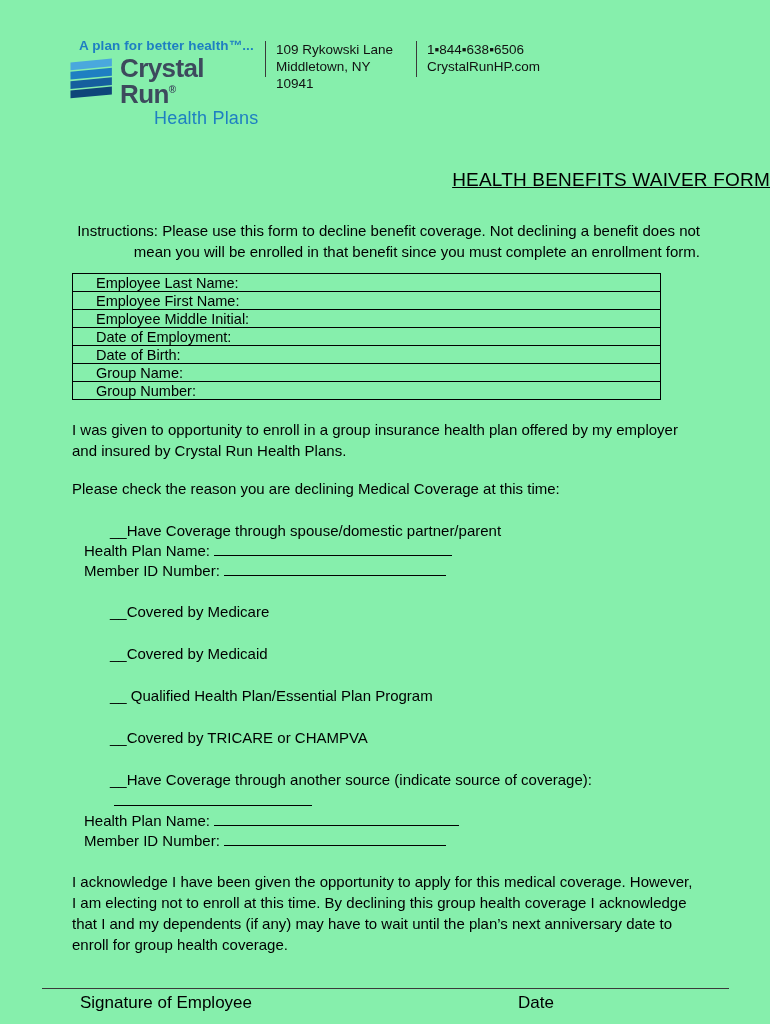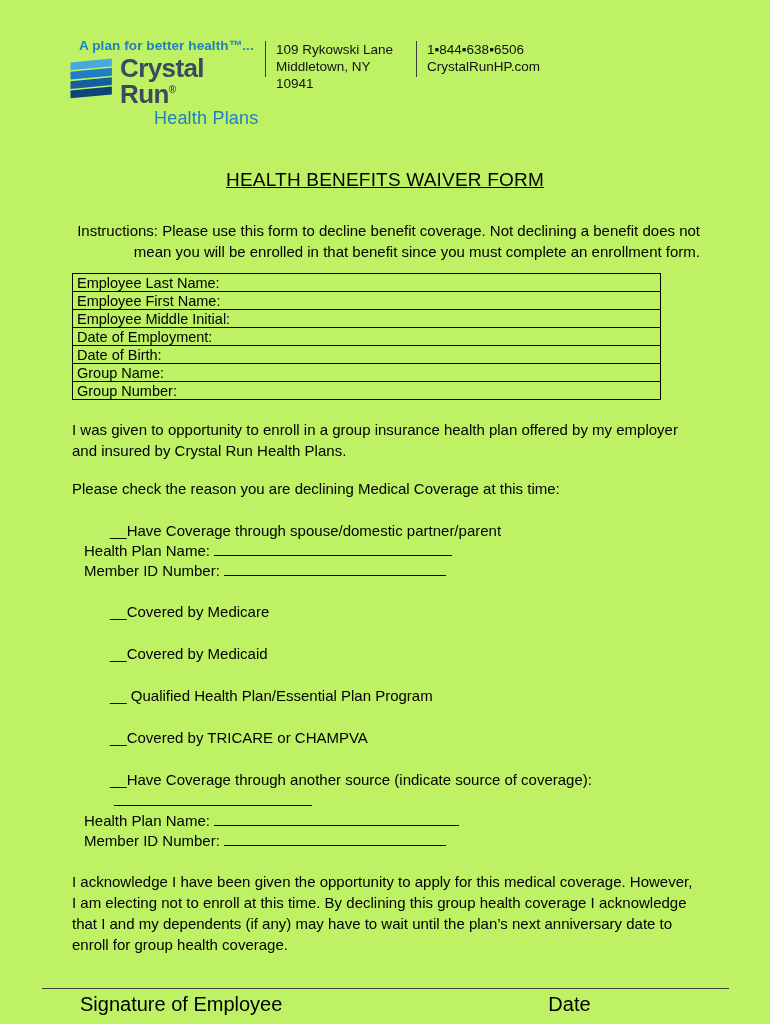--- a/index.html
+++ b/index.html
@@ -1,18 +1,18 @@
 <!DOCTYPE html>
 <html><head>
 <meta charset="utf-8">
 <style>
   * { box-sizing: border-box; }
   html, body { margin: 0; padding: 0; background: #ffffff; }
   .page {
-    width: 770px; height: 1024px; background: #bef264; overflow: hidden;
+    width: 770px; height: 1024px; background: #86efac; overflow: hidden;
     font-family: "Liberation Sans", sans-serif; color: #000;
     position: relative;
   }
 
   
   .header { display: flex; align-items: flex-start; margin: 38px 0 0 65px; }
   .logo-area { width: 200px; }
   .tagline {
     color: #1e7fc2; font-weight: bold; font-size: 13.5px;
     margin: 0 0 2px 14px; letter-spacing: 0.1px;
@@ -27,34 +27,34 @@
   .brand-sub {
     font-size: 18px; color: #1e7fc2; margin-top: 2px; padding-left: 34px;
     letter-spacing: 0.2px;
   }
   .vdivider { width: 1px; height: 36px; background: #3a3a3a; margin-top: 3px; flex: none; }
   .hdr-col { font-size: 13.5px; line-height: 17px; padding: 3px 0 0 10px; color: #111; }
   .hdr-col.addr { width: 140px; margin-right: 10px; }
 
   
   .title {
-    text-align: center; font-size: 19px; margin-top: 42px;
+    text-align: right; font-size: 19px; margin-top: 42px;
     text-decoration: underline; letter-spacing: 0.2px; color: #000;
   }
 
   
   .content { margin: 0 70px 0 72px; font-size: 15px; line-height: 21px; }
   .instructions { margin-top: 29px; text-align: right; }
 
   table.emp-table {
     border-collapse: collapse; width: 589px; margin-top: 11px;
   }
   table.emp-table td {
     border: 1px solid #000; font-size: 14.5px; height: 18px;
-    padding: 0 4px 0 4px; line-height: 16px;
+    padding: 0 4px 0 23px; line-height: 16px;
   }
 
   .para { margin-top: 19px; }
   .check-reason { margin-top: 17px; }
 
   .option-line { margin-top: 15px; margin-left: 38px; }
   .option-first { margin-top: 21px; }
   .sub-line { margin-left: 12px; line-height: 18.5px; margin-top: 1px; }
 
   .blank {
@@ -66,21 +66,21 @@
   .w198 { width: 198px; }
   .w245 { width: 245px; }
 
   .ack { margin-top: 21px; }
 
   
   .sig-block { margin-left: 42px; width: 687px; }
   .sig-rule { border-top: 1px solid #3a3a3a; height: 1px; }
   .sig-rule-1 { margin-top: 33px; }
   .sig-rule-2 { margin-top: 24px; }
-  .sig-labels { display: flex; font-size: 20px; padding-top: 4px; }
+  .sig-labels { display: flex; font-size: 17px; padding-top: 4px; }
   .sig-label-employee { margin-left: 38px; }
   .sig-label-date { margin-left: 266px; }
   .sig-label-printed { margin-left: 38px; padding-top: 4px; font-size: 14.5px; }
 </style>
 </head>
 <body>
 
 <div class="page">
 
   <div class="header">

